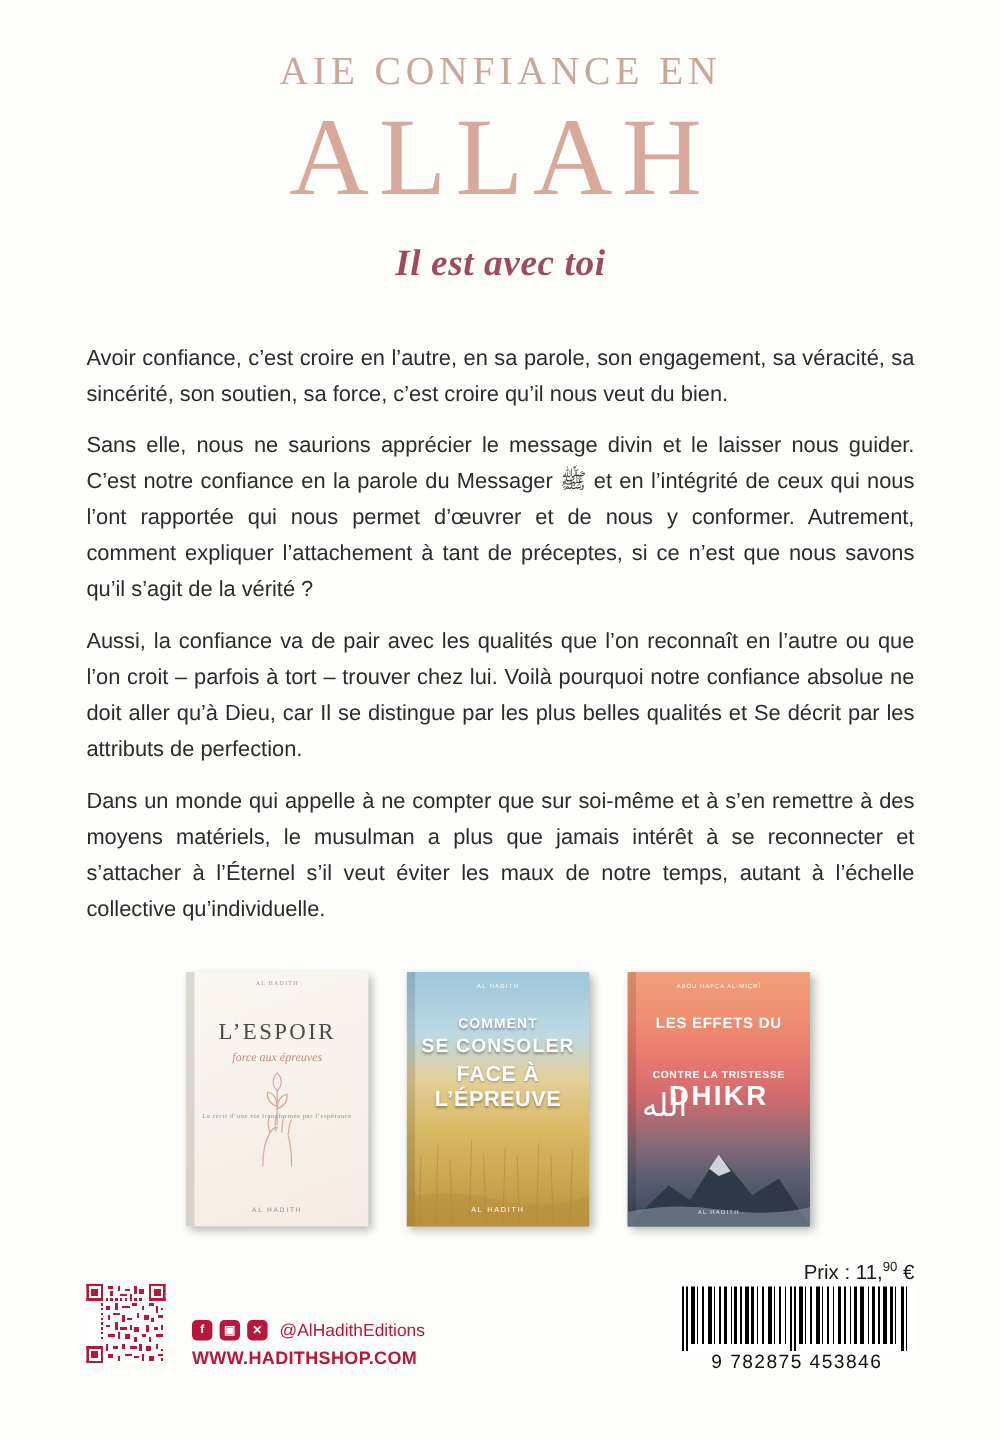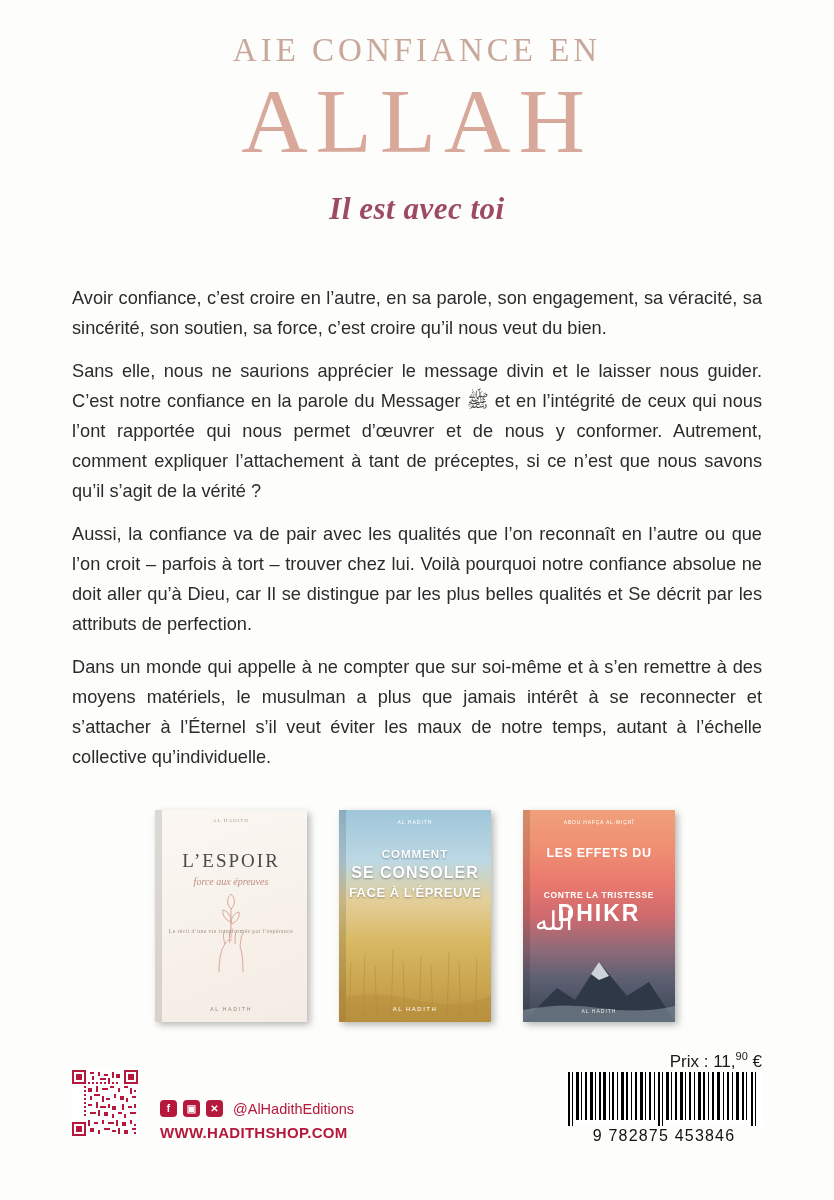--- a/index.html
+++ b/index.html
@@ -13,21 +13,21 @@
     position: relative;
     width: 834px;
     height: 1200px;
     background: #fdfdfb;
     overflow: hidden;
   }
 
   
   .title-block {
     text-align: center;
-    padding-top: 32px;
+    padding-top: 42px;
   }
   .title-line1 {
     font-family: "Liberation Serif", serif;
     font-size: 33px;
     letter-spacing: 4px;
     color: #c9a89c;
     font-weight: 400;
   }
   .title-main {
     font-family: "Liberation Serif", serif;
@@ -156,21 +156,21 @@
     font-size: 5px; color: #ffffff; letter-spacing: 1px;
   }
   .book2 .b2-t1, .book2 .b2-t2, .book2 .b2-t3 {
     position: absolute; left: 0; right: 0; text-align: center;
     font-family: "Liberation Sans", sans-serif;
     font-weight: bold; color: #ffffff;
     text-shadow: 0 1px 2px rgba(0,0,0,0.35);
   }
   .book2 .b2-t1 { top: 38px; font-size: 11.5px; letter-spacing: 1px; }
   .book2 .b2-t2 { top: 54px; font-size: 16px; letter-spacing: 1px; }
-  .book2 .b2-t3 { top: 75px; font-size: 13px; letter-spacing: 0.5px; }
+  .book2 .b2-t3 { top: 75px; font-size: 18px; letter-spacing: 0.5px; }
   .book2 .b2-pub {
     position: absolute; bottom: 10px; left: 0; right: 0;
     text-align: center;
     font-family: "Liberation Sans", sans-serif;
     font-size: 6px; color: #ffffff; letter-spacing: 1.5px;
   }
 
   
   .book3 {
     background: linear-gradient(to bottom,

